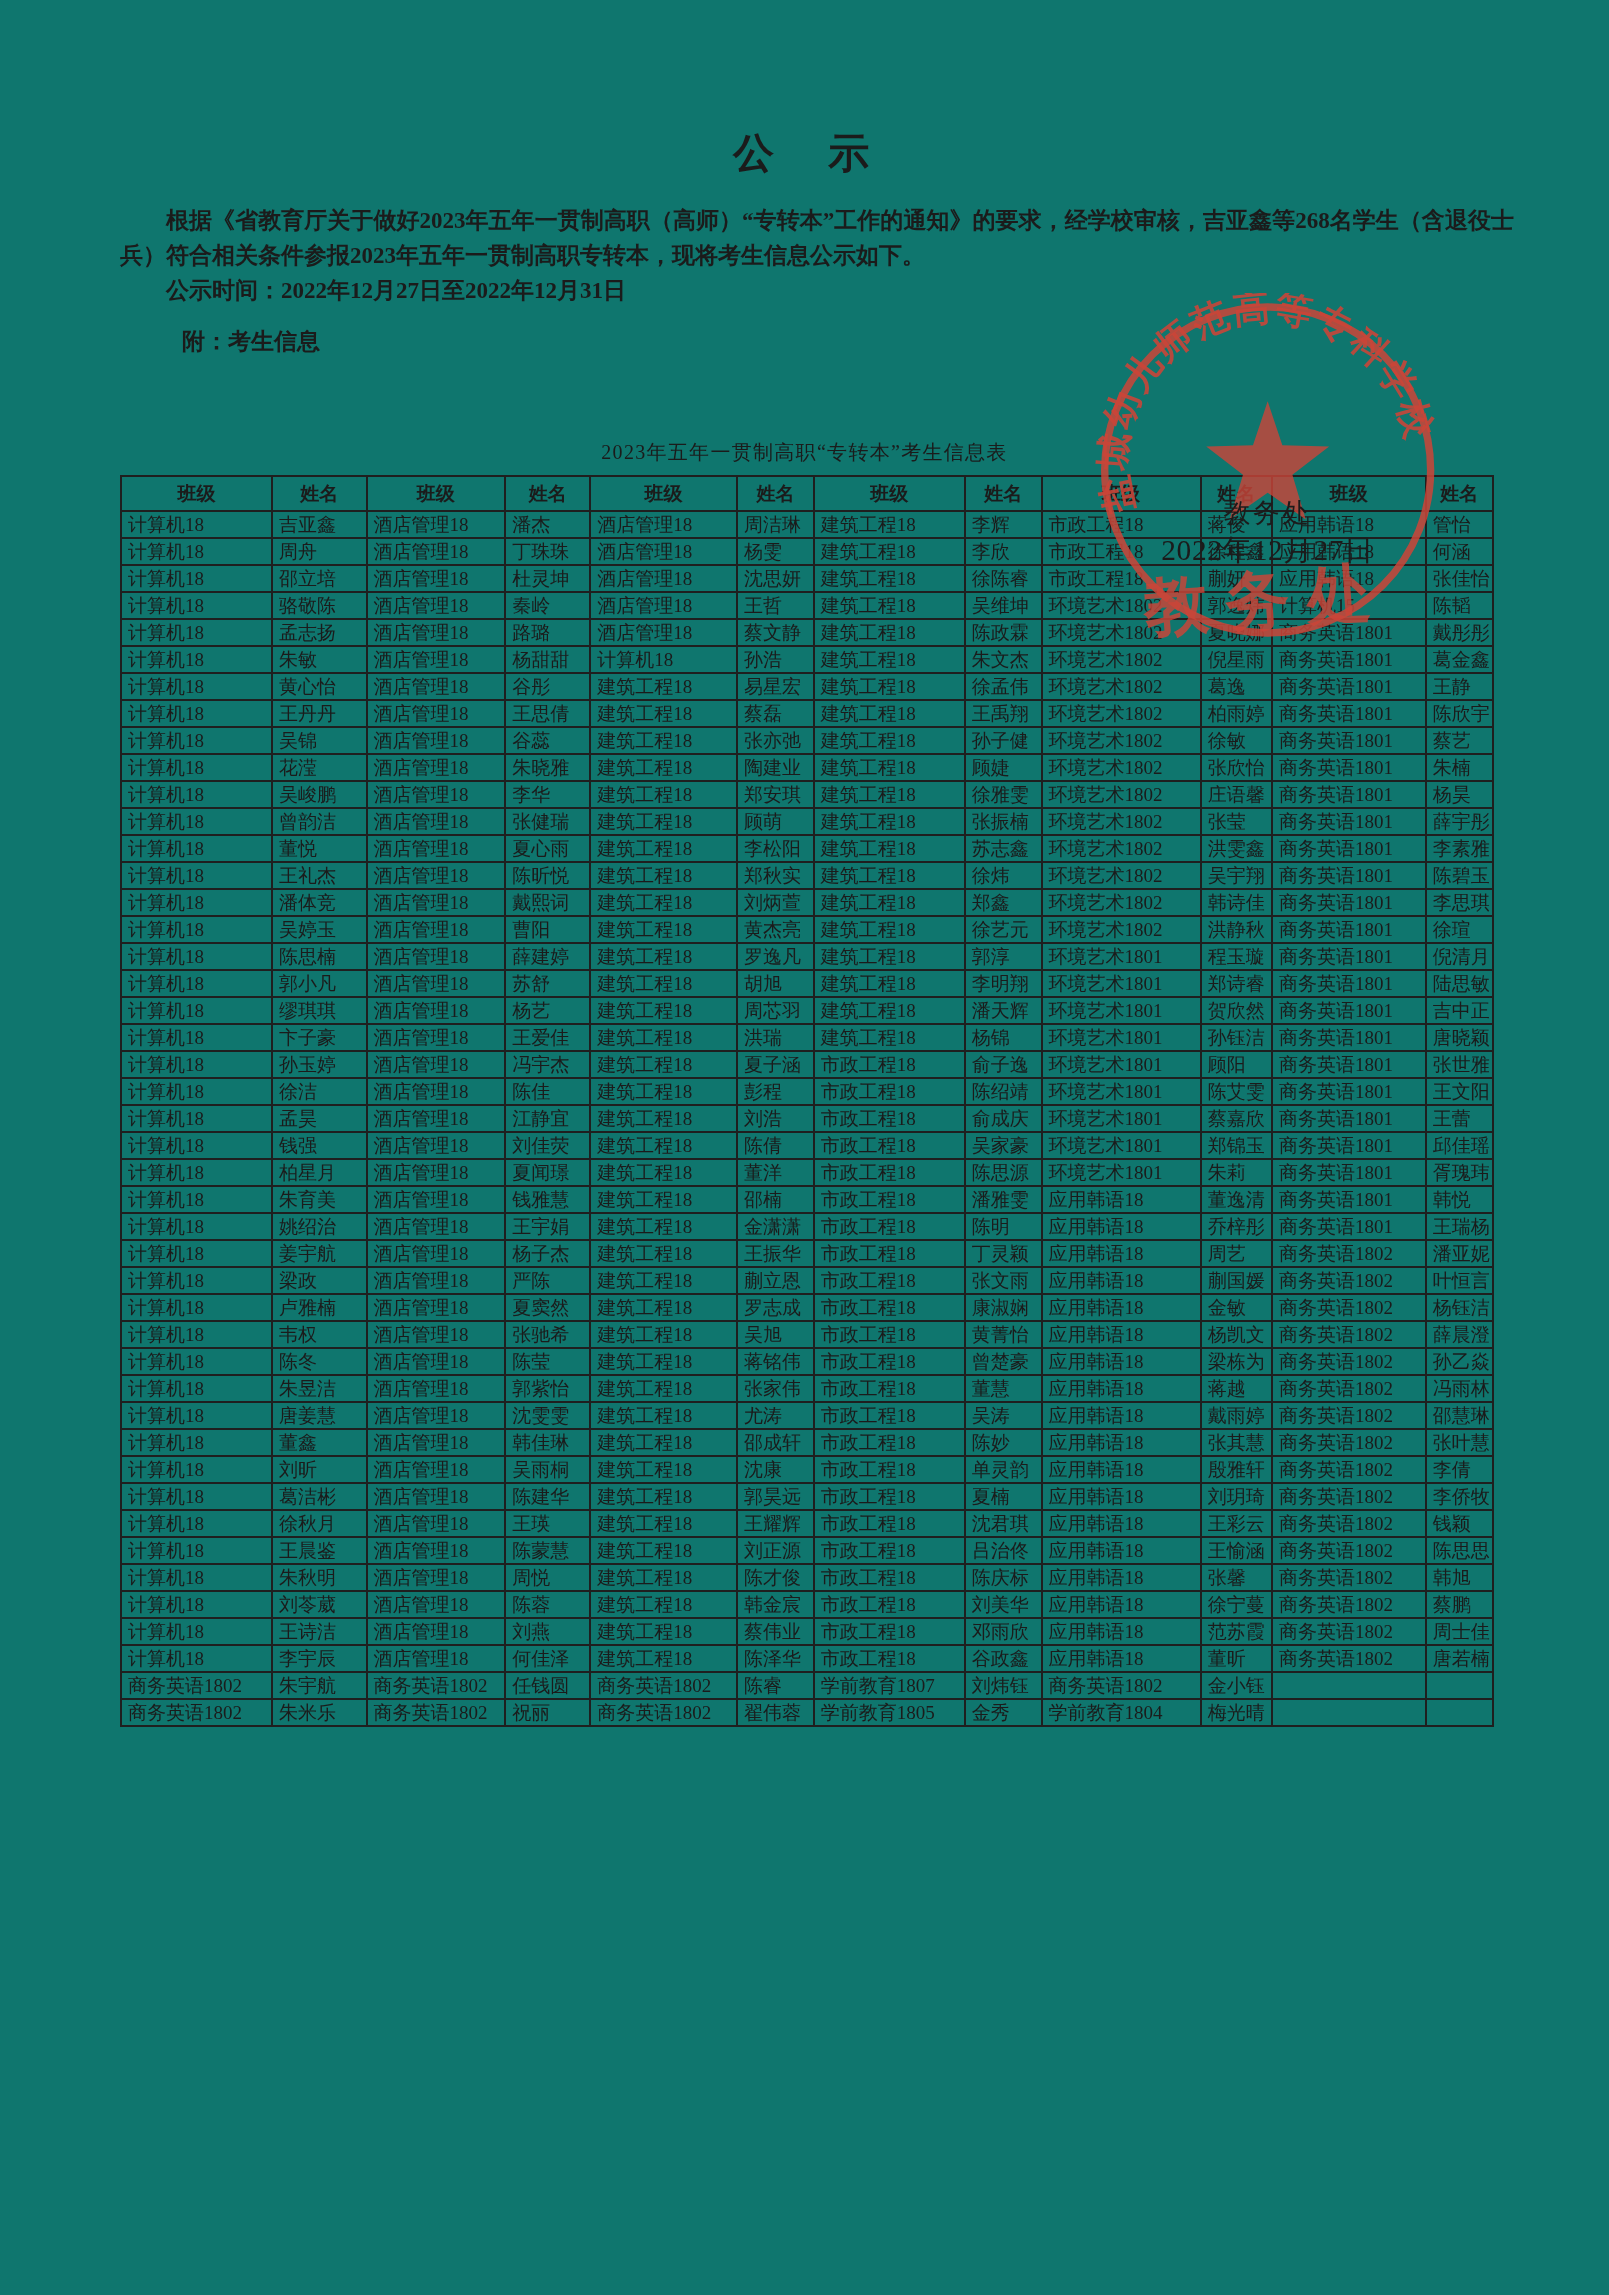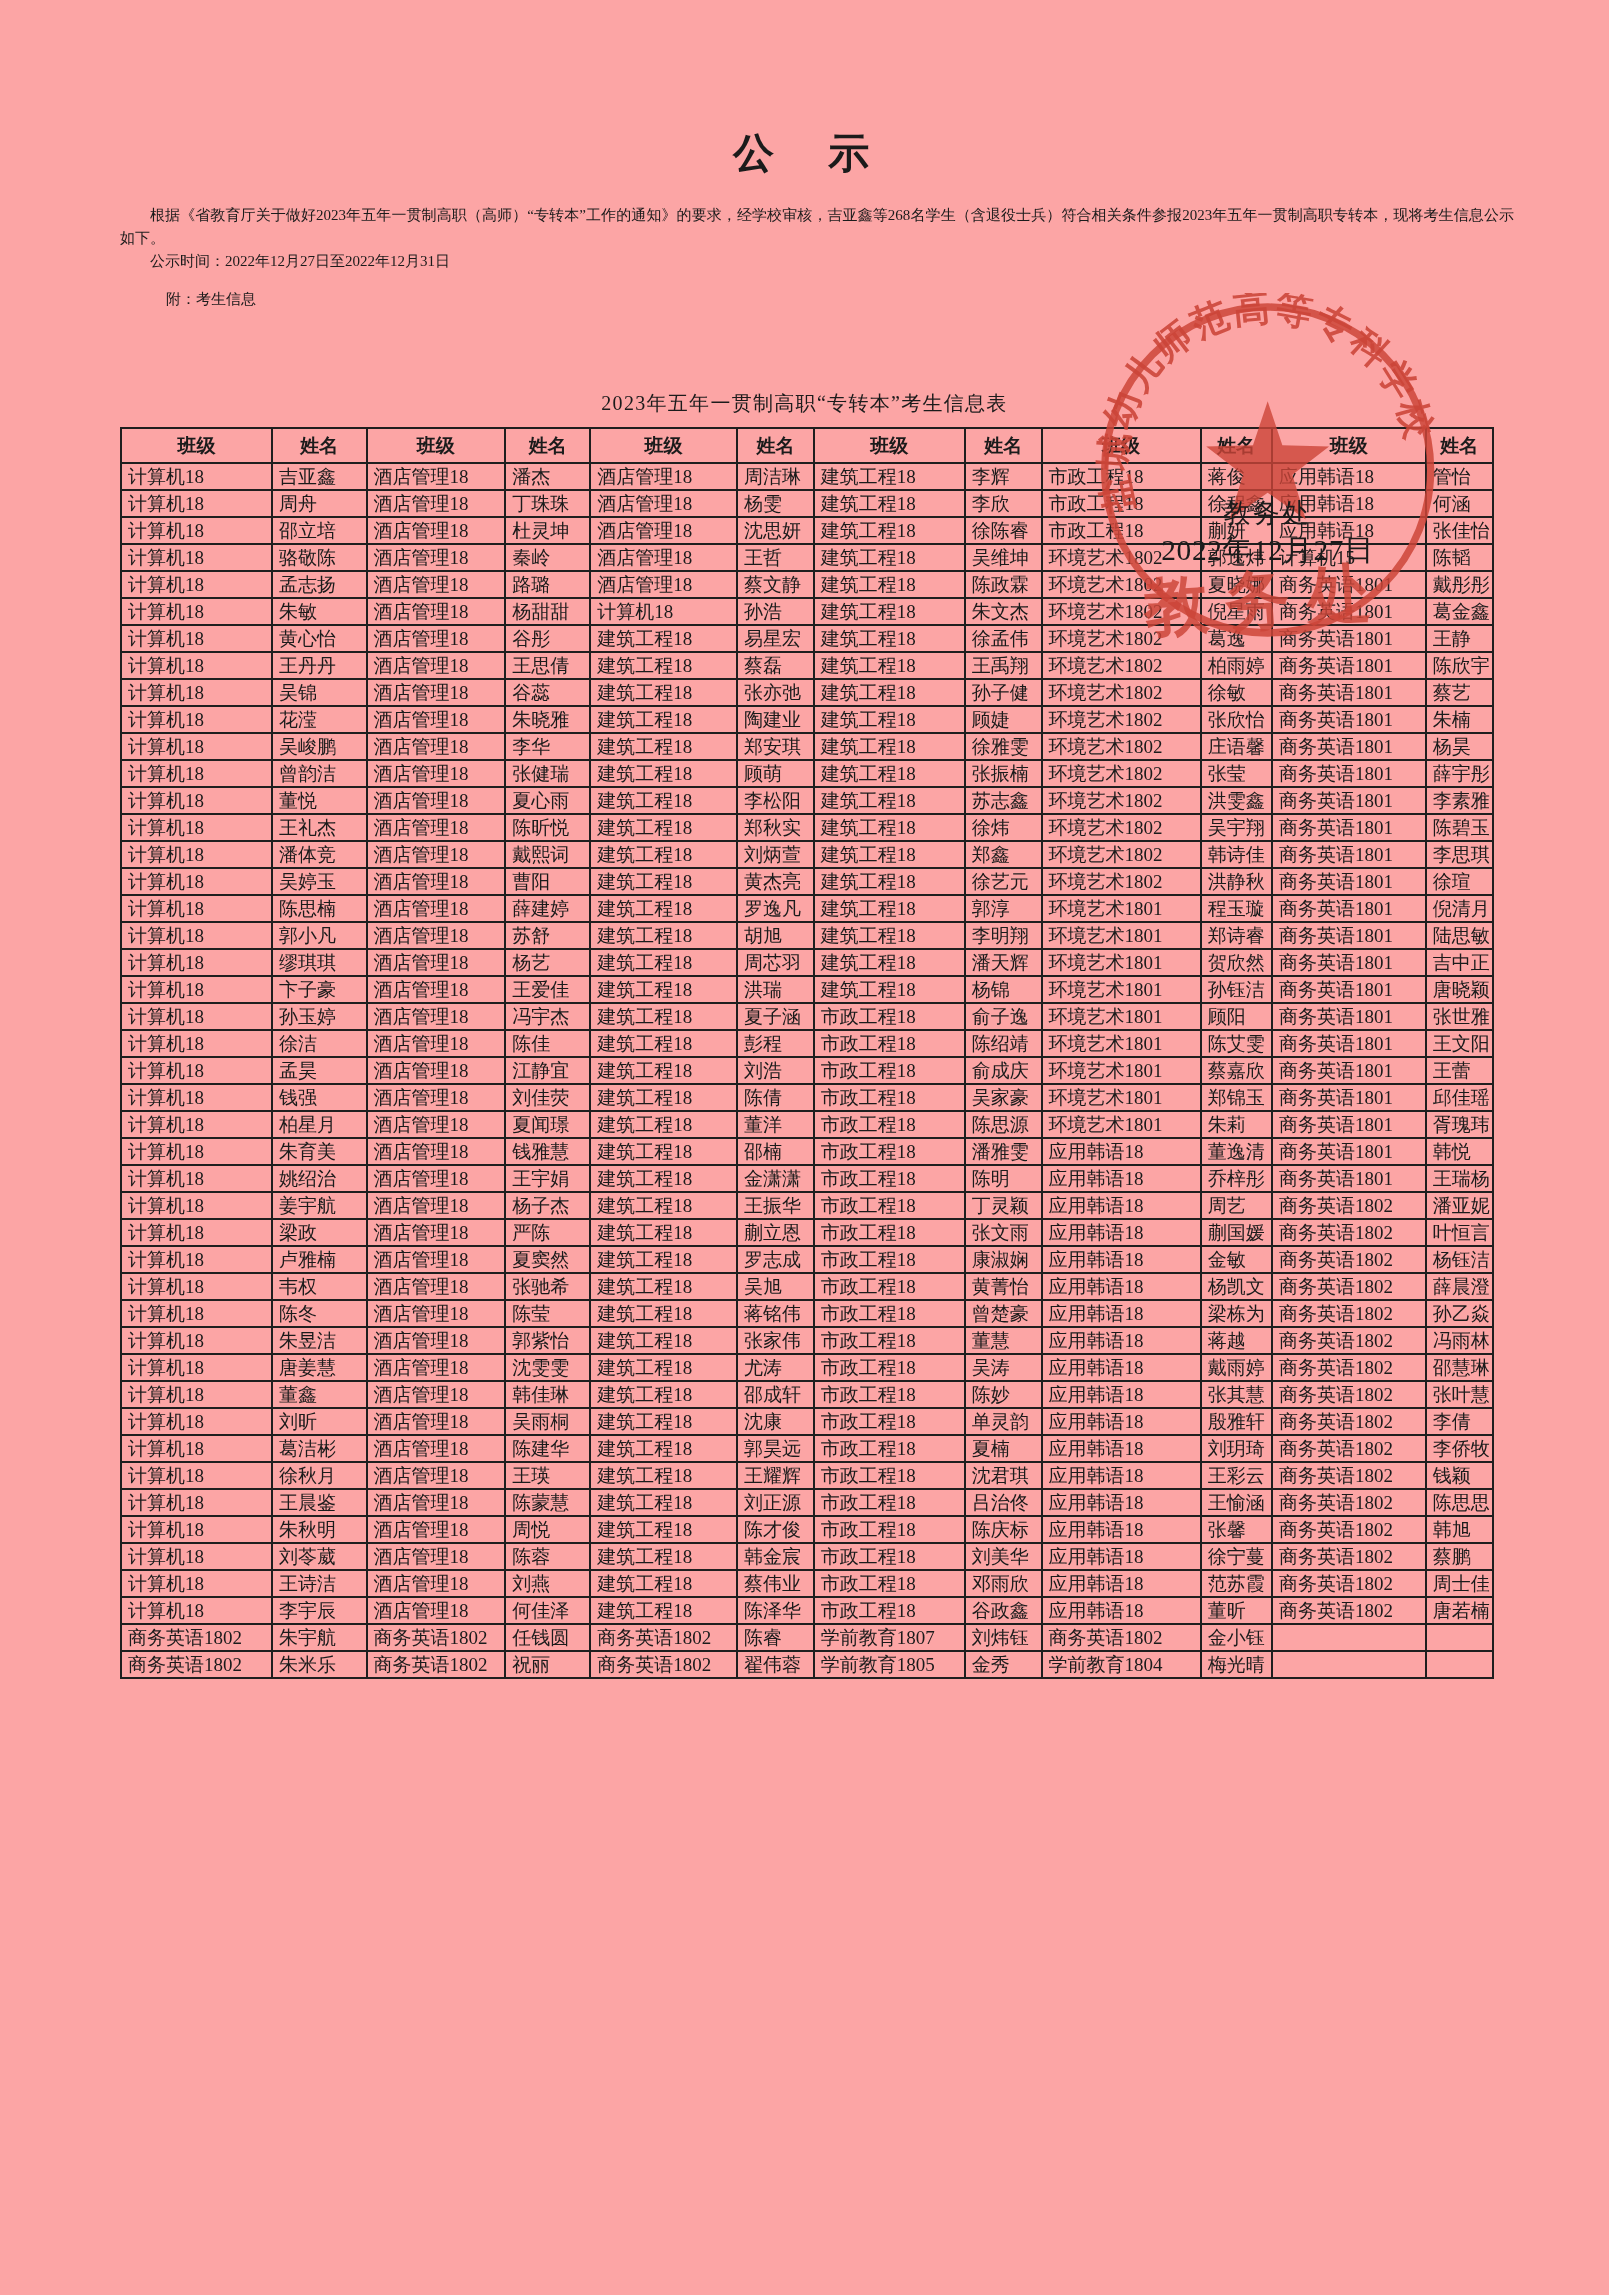--- a/index.html
+++ b/index.html
@@ -4,33 +4,34 @@
 <style>
   html,body{margin:0;padding:0;}
   body{
     width:1609px;height:2295px;
     background:#ffffff;
     font-family:"Liberation Serif","DejaVu Serif",serif;
     color:#1b1b1b;
     position:relative;
     overflow:hidden;
   }
-  .sheet{position:relative;width:1609px;height:2295px;background:#fca5a5;}
+  .sheet{position:relative;width:1609px;height:2295px;background:#0f766e;}
   .doc-title{
     text-align:center;
     font-size:41px;
     letter-spacing:6.7px;
     margin:0;
     padding-top:126px;
     font-weight:600;
   }
   .content{
     padding:23px 95px 0 120px;
-    font-size:15px;
+    font-size:23px;
     line-height:1.52;
+    font-weight:bold;
   }
   .notice-body{margin:0;text-align:justify;text-indent:2em;}
   .notice-line{margin:0;text-indent:2em;}
   .attachment-note{margin:16px;text-indent:2em;}
   
   .stamp-wrap{
     position:absolute;
     left:1086px;top:293px;
     width:364px;height:364px;
     pointer-events:none;

